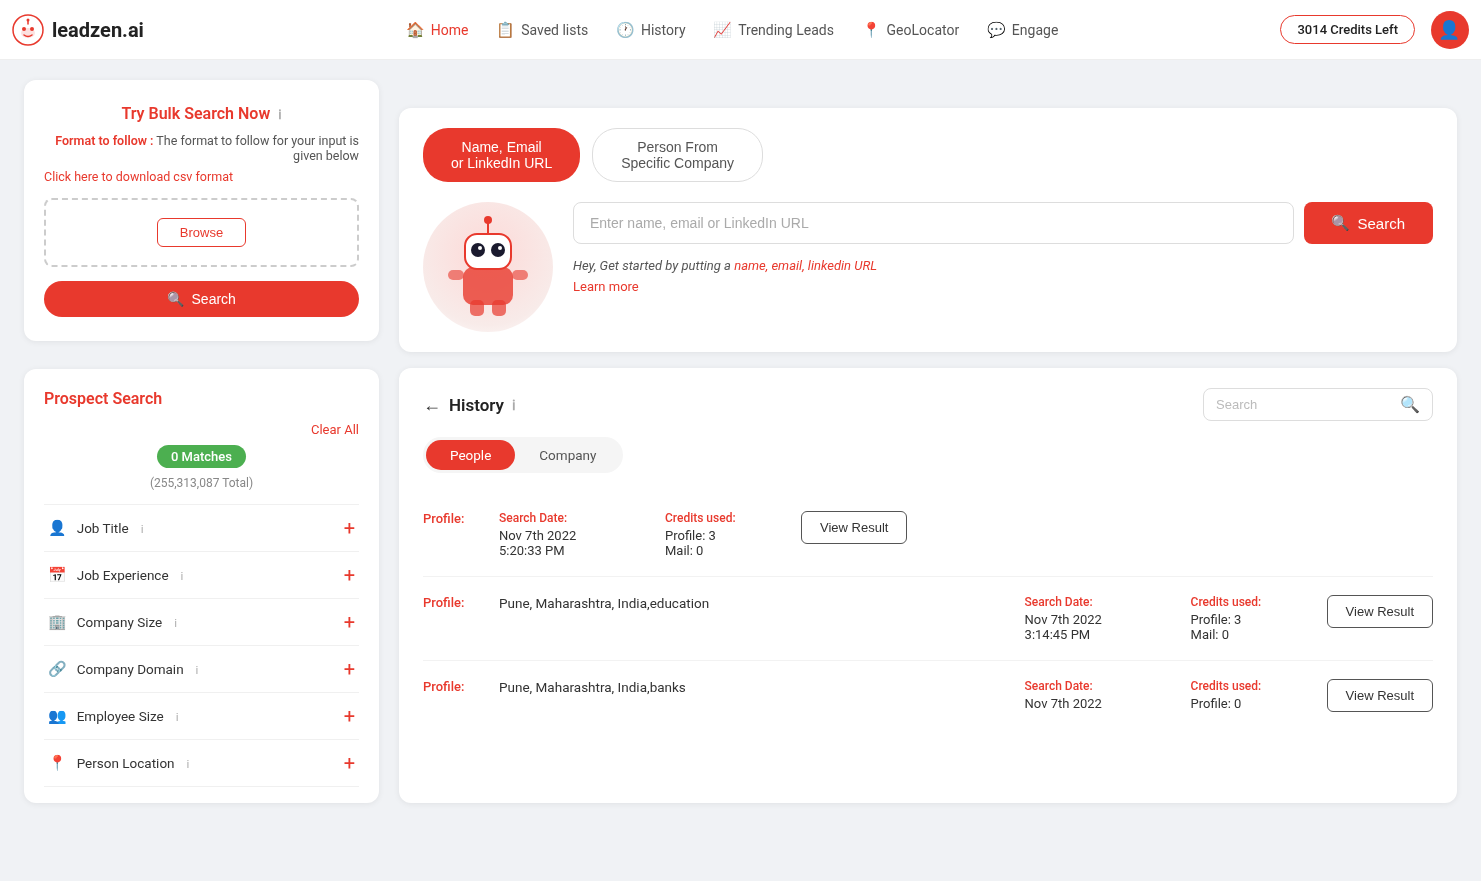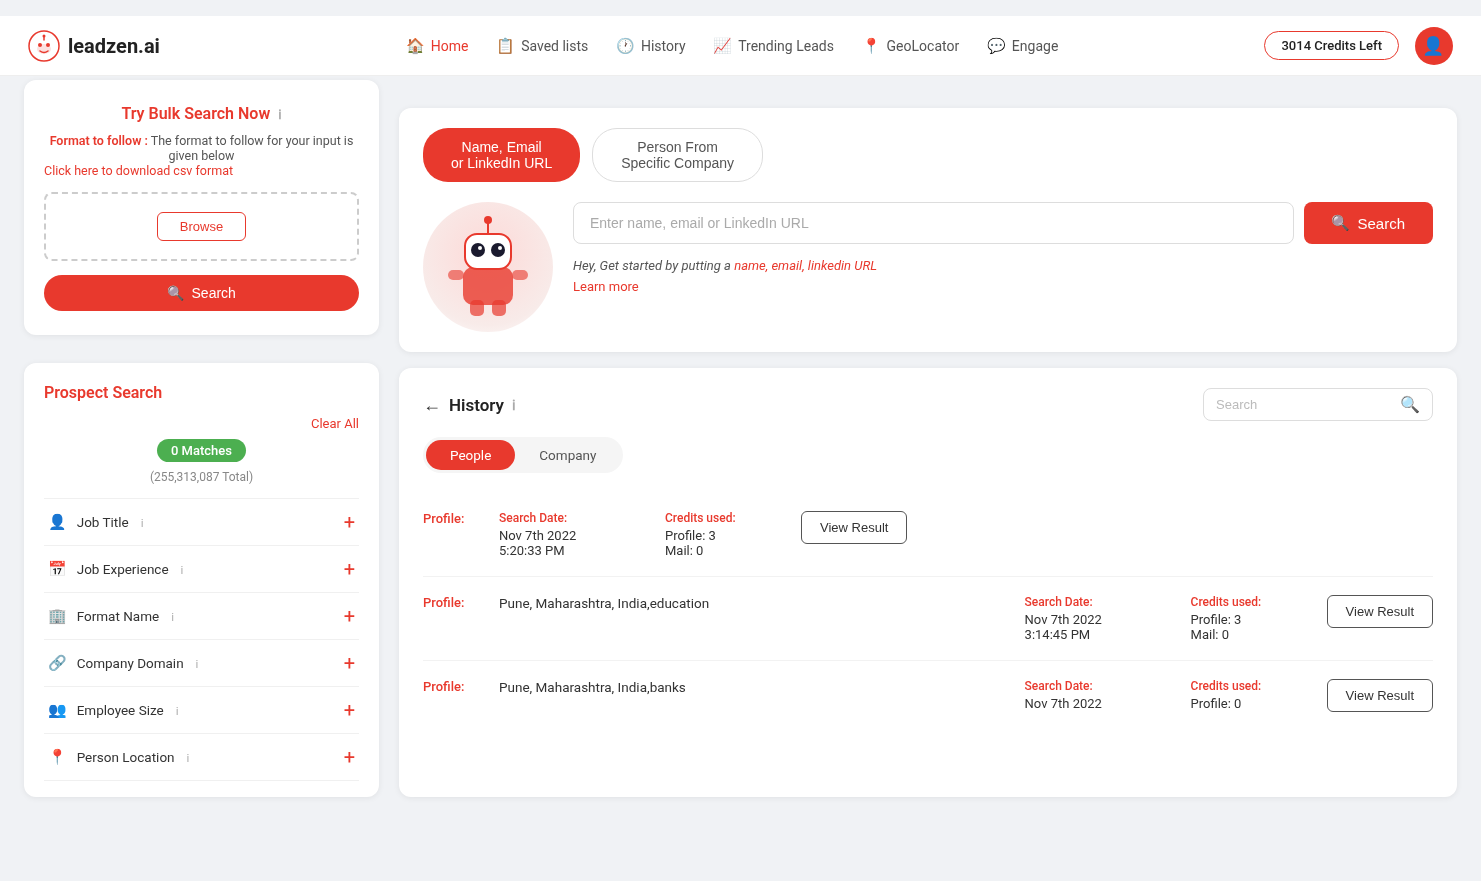--- a/index.html
+++ b/index.html
@@ -4,24 +4,24 @@
   <style>
     * { box-sizing: border-box; margin: 0; padding: 0; }
     body { font-family: -apple-system, BlinkMacSystemFont, 'Segoe UI', Roboto, sans-serif; background: #f0f2f5; min-height: 881px; }
 
     
     .navbar {
       background: #fff;
       height: 60px;
       display: flex;
       align-items: center;
-      padding: 0 28px;
+      padding: 0 12px;
       border-bottom: 1px solid #eee;
       position: sticky;
-      top: 16px;
+      top: 0;
       z-index: 100;
     }
     .navbar-logo {
       display: flex;
       align-items: center;
       gap: 8px;
       font-size: 20px;
       font-weight: 700;
       color: #222;
       margin-right: 40px;
@@ -100,21 +100,22 @@
     .bulk-search-card .title {
       text-align: center;
       font-size: 16px;
       font-weight: 600;
       color: #e8392d;
       margin-bottom: 10px;
     }
     .bulk-search-card .subtitle {
       font-size: 12.5px;
       color: #555;
-      text-align: center;
+      text-align: right;
+      margin-bottom: 6px;
     }
     .bulk-search-card .subtitle .label { color: #e8392d; font-weight: 600; }
     .bulk-search-card .csv-link {
       color: #e8392d;
       font-size: 12.5px;
       margin-bottom: 14px;
       cursor: pointer;
     }
     .browse-area {
       border: 2px dashed #ccc;
@@ -518,21 +519,21 @@
         <div class="filter-left">
           <span class="fi-icon">📅</span>
           <span>Job Experience</span>
           <span class="filter-info">ℹ</span>
         </div>
         <span class="plus-btn">+</span>
       </div>
       <div class="filter-item">
         <div class="filter-left">
           <span class="fi-icon">🏢</span>
-          <span>Format Name</span>
+          <span>Company Size</span>
           <span class="filter-info">ℹ</span>
         </div>
         <span class="plus-btn">+</span>
       </div>
       <div class="filter-item">
         <div class="filter-left">
           <span class="fi-icon">🔗</span>
           <span>Company Domain</span>
           <span class="filter-info">ℹ</span>
         </div>

